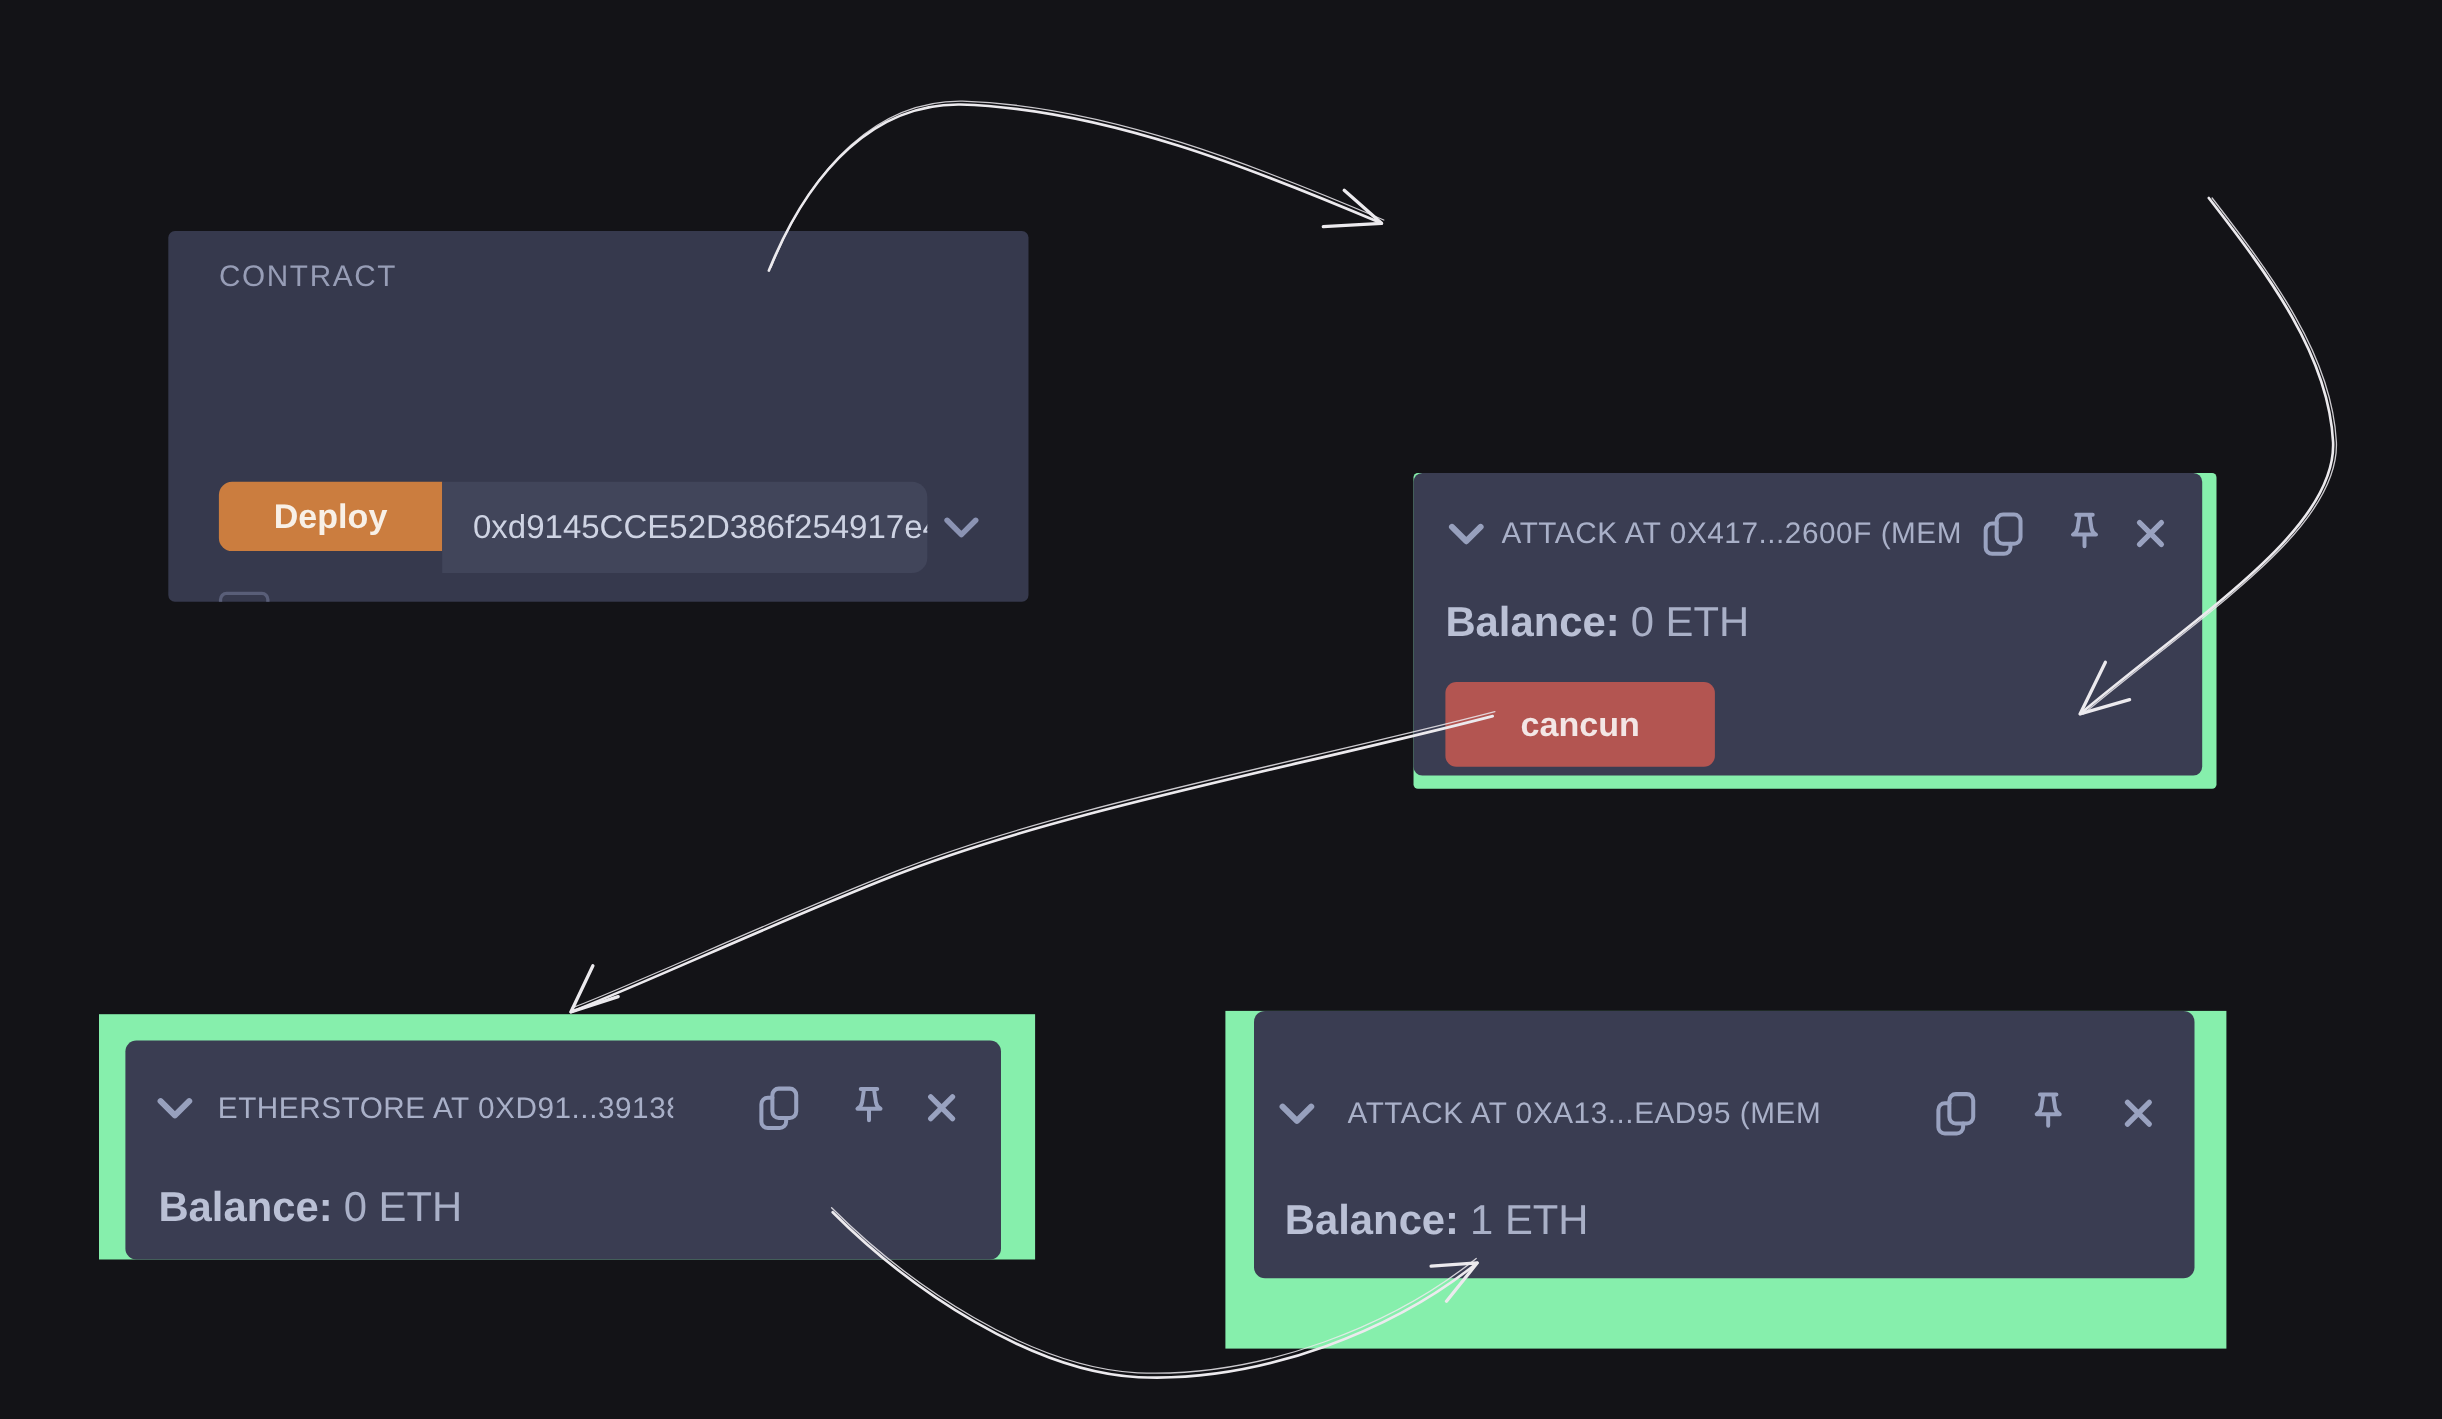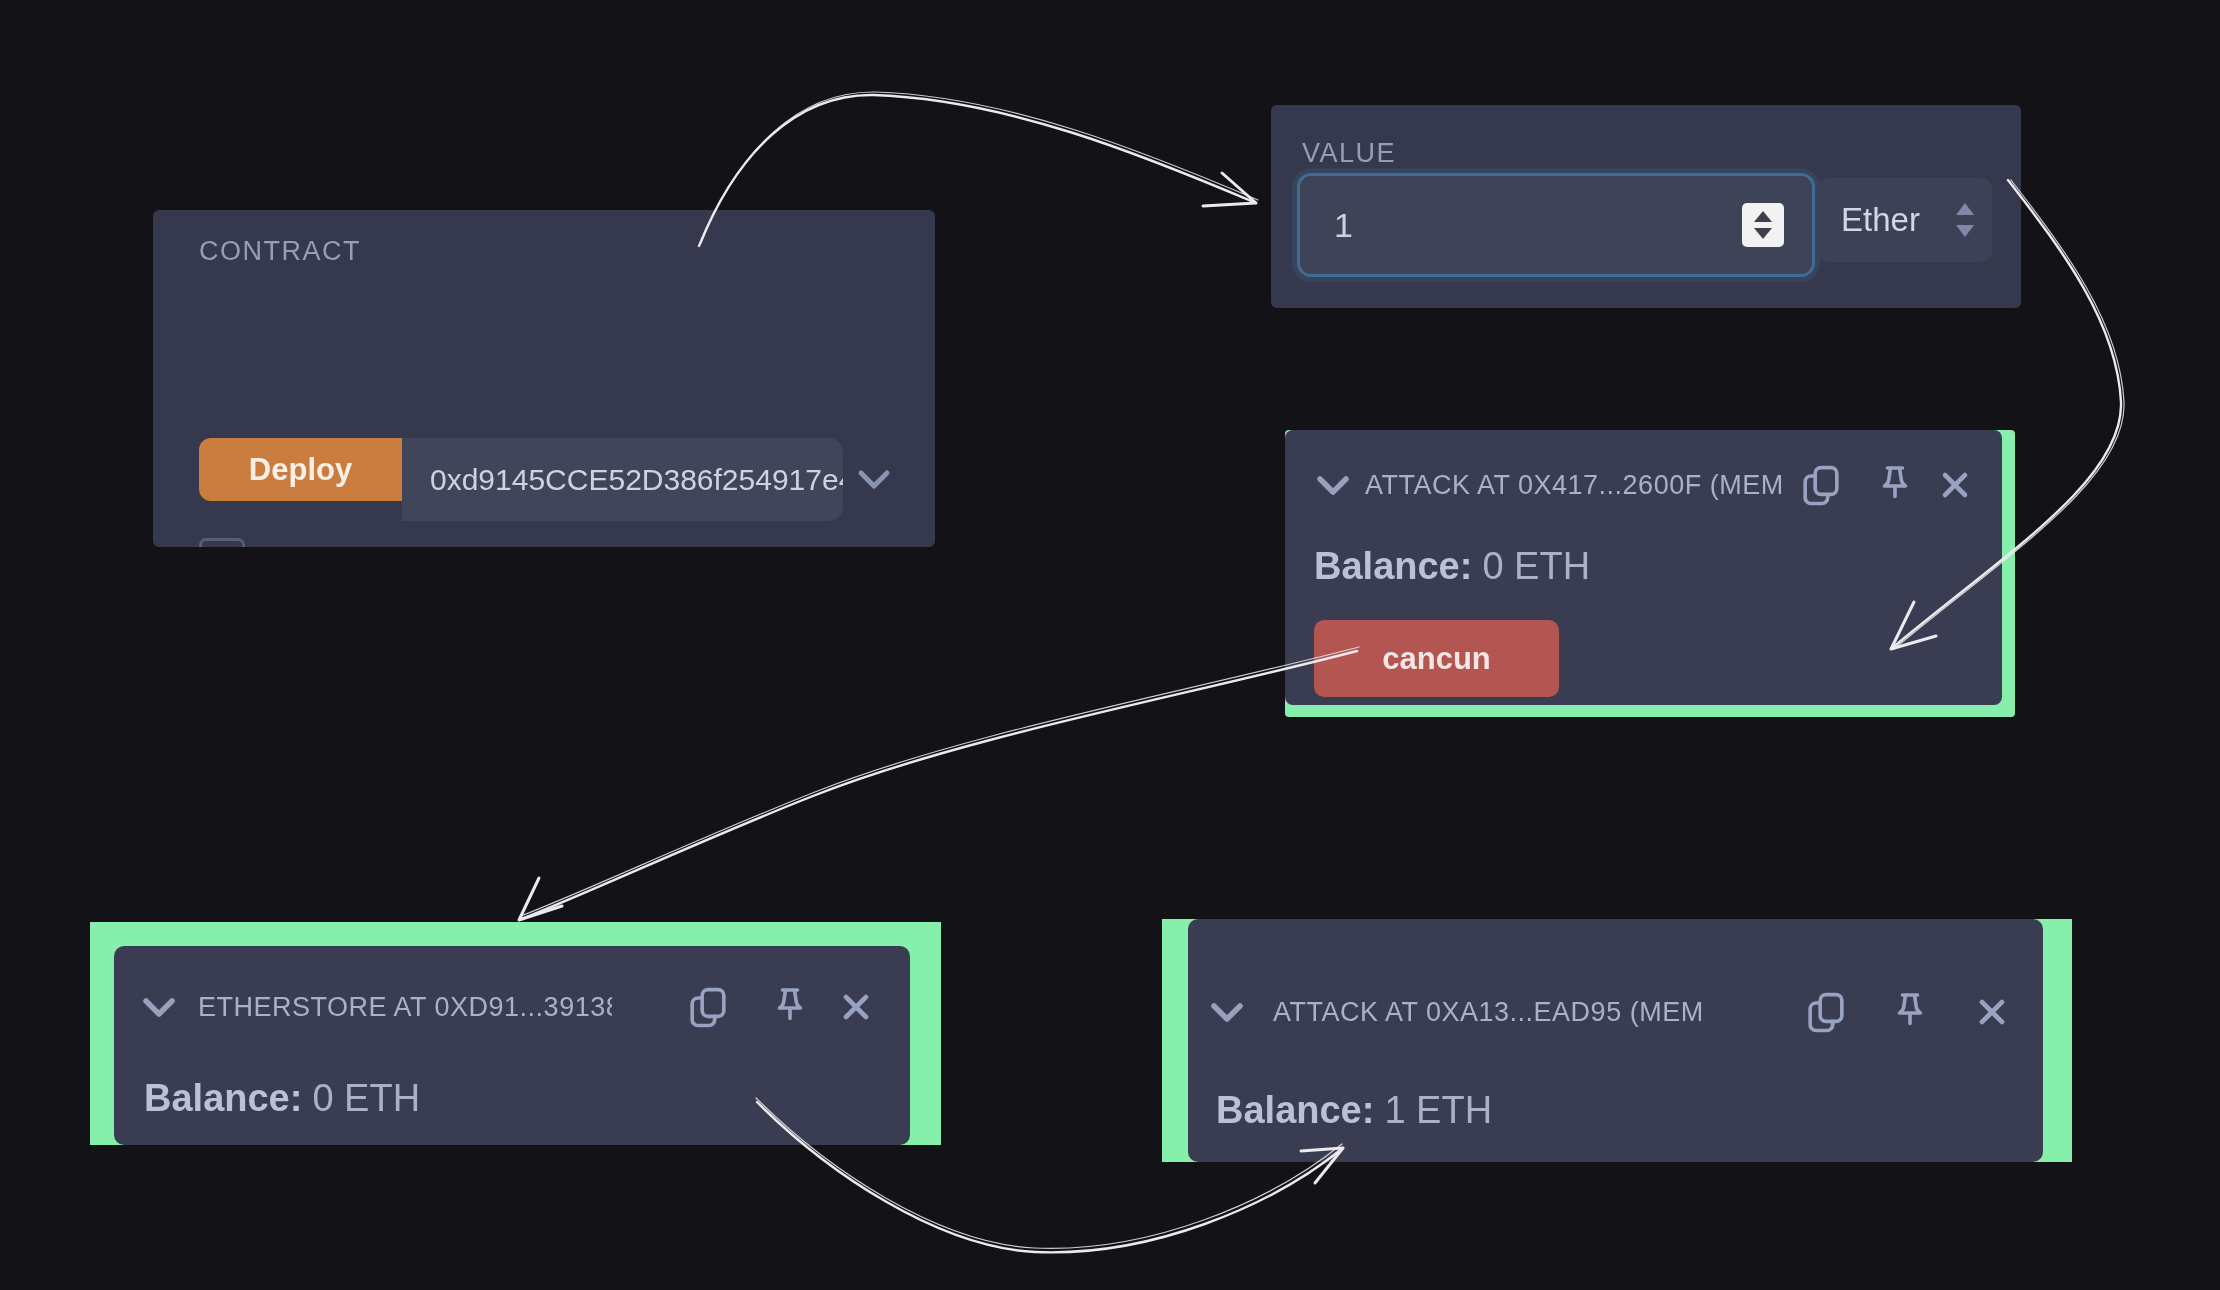--- a/index.html
+++ b/index.html
@@ -61,43 +61,20 @@
       <span class="abs" style="left:658px;top:30px;">
         <svg width="34" height="24" viewBox="0 0 34 24">
           <polyline points="4,5 17,18 30,5" fill="none" stroke="#8b93b3" stroke-width="5" stroke-linecap="round" stroke-linejoin="round"></polyline>
         </svg>
       </span>
     </div>
 
     <div class="checkbox-partial"></div>
   </section>
 
-  <section class="panel" style="left:1271px;top:105px;width:750px;height:203px;">
-    <div class="small-label" style="left:31px;top:33px;">VALUE</div>
-
-    <div class="value-input">
-      <span class="txt">1</span>
-      <span class="num-stepper">
-        <svg width="42" height="44" viewBox="0 0 42 44">
-          <polygon points="21,8 30,19 12,19" fill="#3c3f4d"></polygon>
-          <polygon points="21,36 30,25 12,25" fill="#3c3f4d"></polygon>
-        </svg>
-      </span>
-    </div>
-
-    <div class="unit-select">
-      <span class="txt">Ether</span>
-      <span class="updown" style="right:14px;top:22px;">
-        <svg width="26" height="40" viewBox="0 0 26 40">
-          <polygon points="13,3 22,15 4,15" fill="#7e87a8"></polygon>
-          <polygon points="13,37 22,25 4,25" fill="#7e87a8"></polygon>
-        </svg>
-      </span>
-    </div>
-  </section>
 
   <div class="outer" style="left:1285px;top:430px;width:730px;height:287px;">
     <div class="card" style="left:0;top:0;width:717px;height:275px;border-radius:8px;">
       <span class="hicon" style="left:31px;top:44px;">
         <svg width="34" height="24" viewBox="0 0 34 24">
             <polyline points="4,5 17,18 30,5" fill="none" stroke="#97a0bd" stroke-width="5.5" stroke-linecap="round" stroke-linejoin="round"></polyline>
           </svg>
       </span>
       <div class="inst-title" style="left:80px;top:38px;width:425px;">ATTACK AT 0X417...2600F (MEM</div>
       <span class="hicon" style="left:516px;top:33px;">
@@ -146,21 +123,21 @@
         <svg width="34" height="34" viewBox="0 0 24 24">
             <path d="M5 5 L19 19 M19 5 L5 19" stroke="#99a2c0" stroke-width="3.4" stroke-linecap="round"></path>
           </svg>
       </span>
       <div class="balance-line" style="left:30px;top:134px;">
         <b>Balance:</b><span>0 ETH</span>
       </div>
     </div>
   </div>
 
-  <div class="outer" style="left:1162px;top:919px;width:910px;height:243px;border-radius:0;">
+  <div class="outer" style="left:1114px;top:919px;width:910px;height:307px;border-radius:0;">
     <div class="card" style="left:26px;top:0;width:855px;height:243px;">
       <span class="hicon" style="left:22px;top:82px;">
         <svg width="34" height="24" viewBox="0 0 34 24">
             <polyline points="4,5 17,18 30,5" fill="none" stroke="#97a0bd" stroke-width="5.5" stroke-linecap="round" stroke-linejoin="round"></polyline>
           </svg>
       </span>
       <div class="inst-title" style="left:85px;top:76px;width:446px;">ATTACK AT 0XA13...EAD95 (MEM</div>
       <span class="hicon" style="left:618px;top:71px;">
         <svg width="40" height="46" viewBox="0 0 24 27">
           <rect x="8.5" y="2.5" width="13" height="16" rx="3.5" fill="none" stroke="#99a2c0" stroke-width="2.2"></rect>

